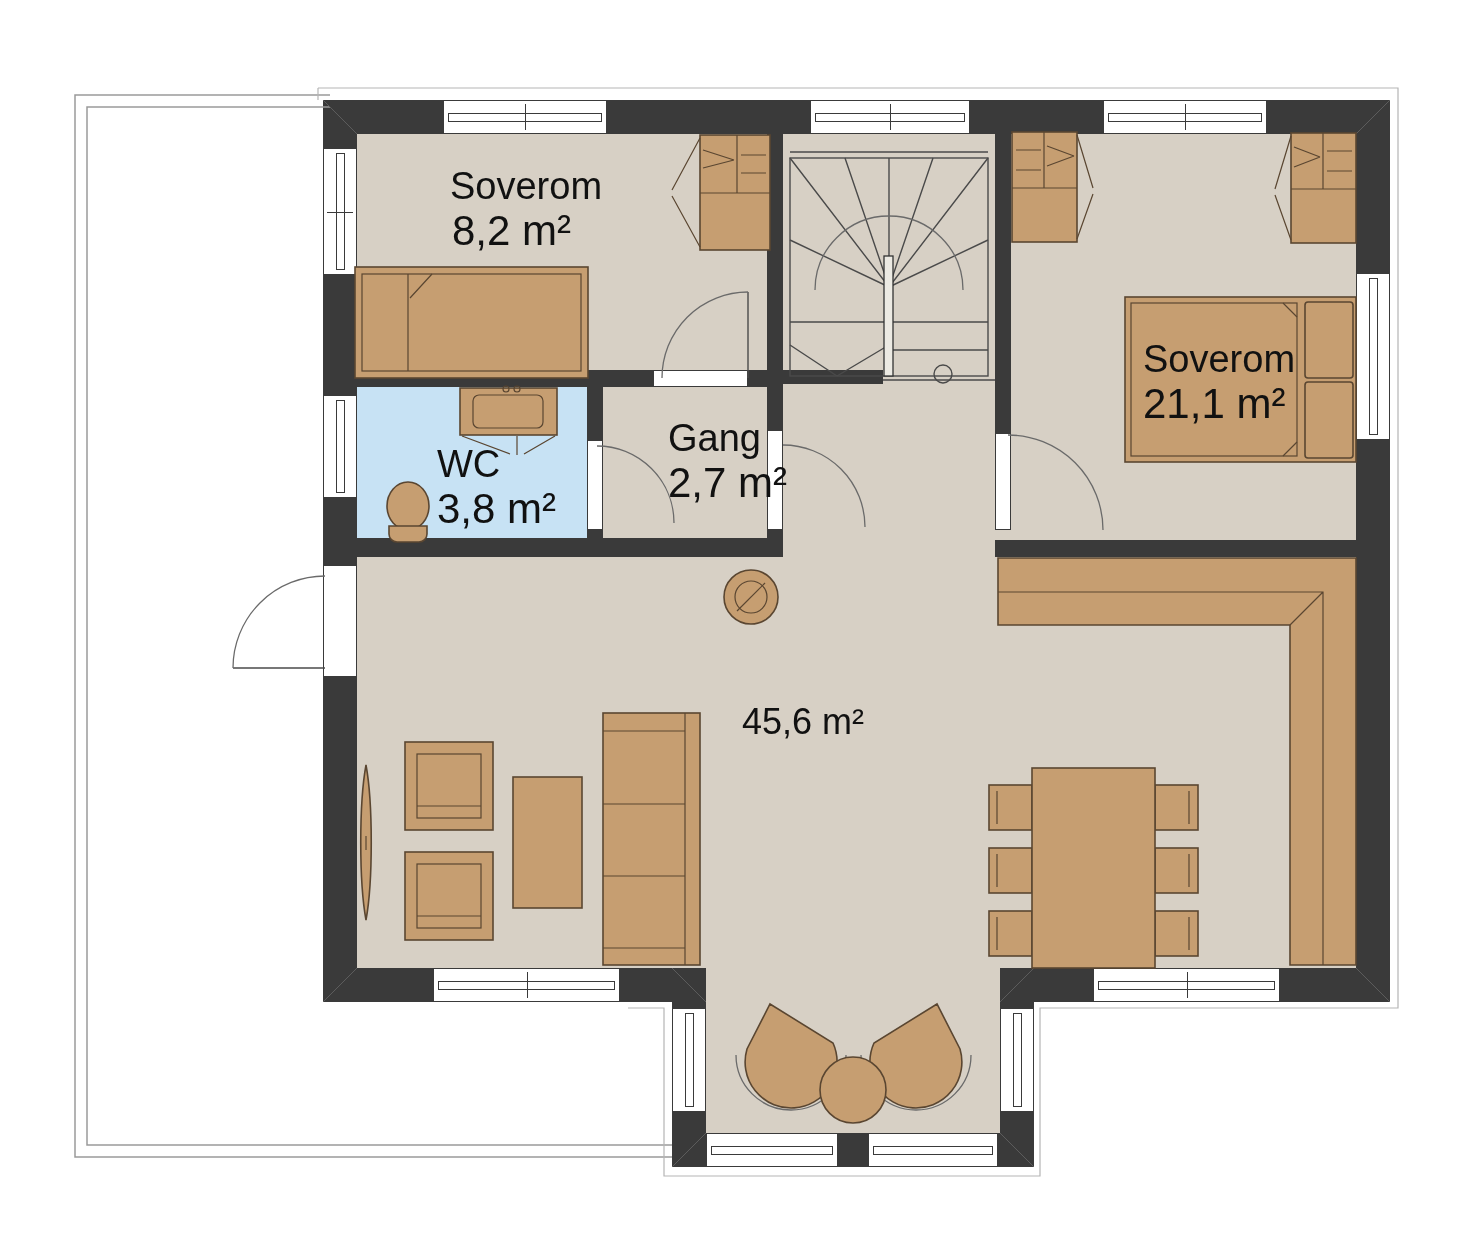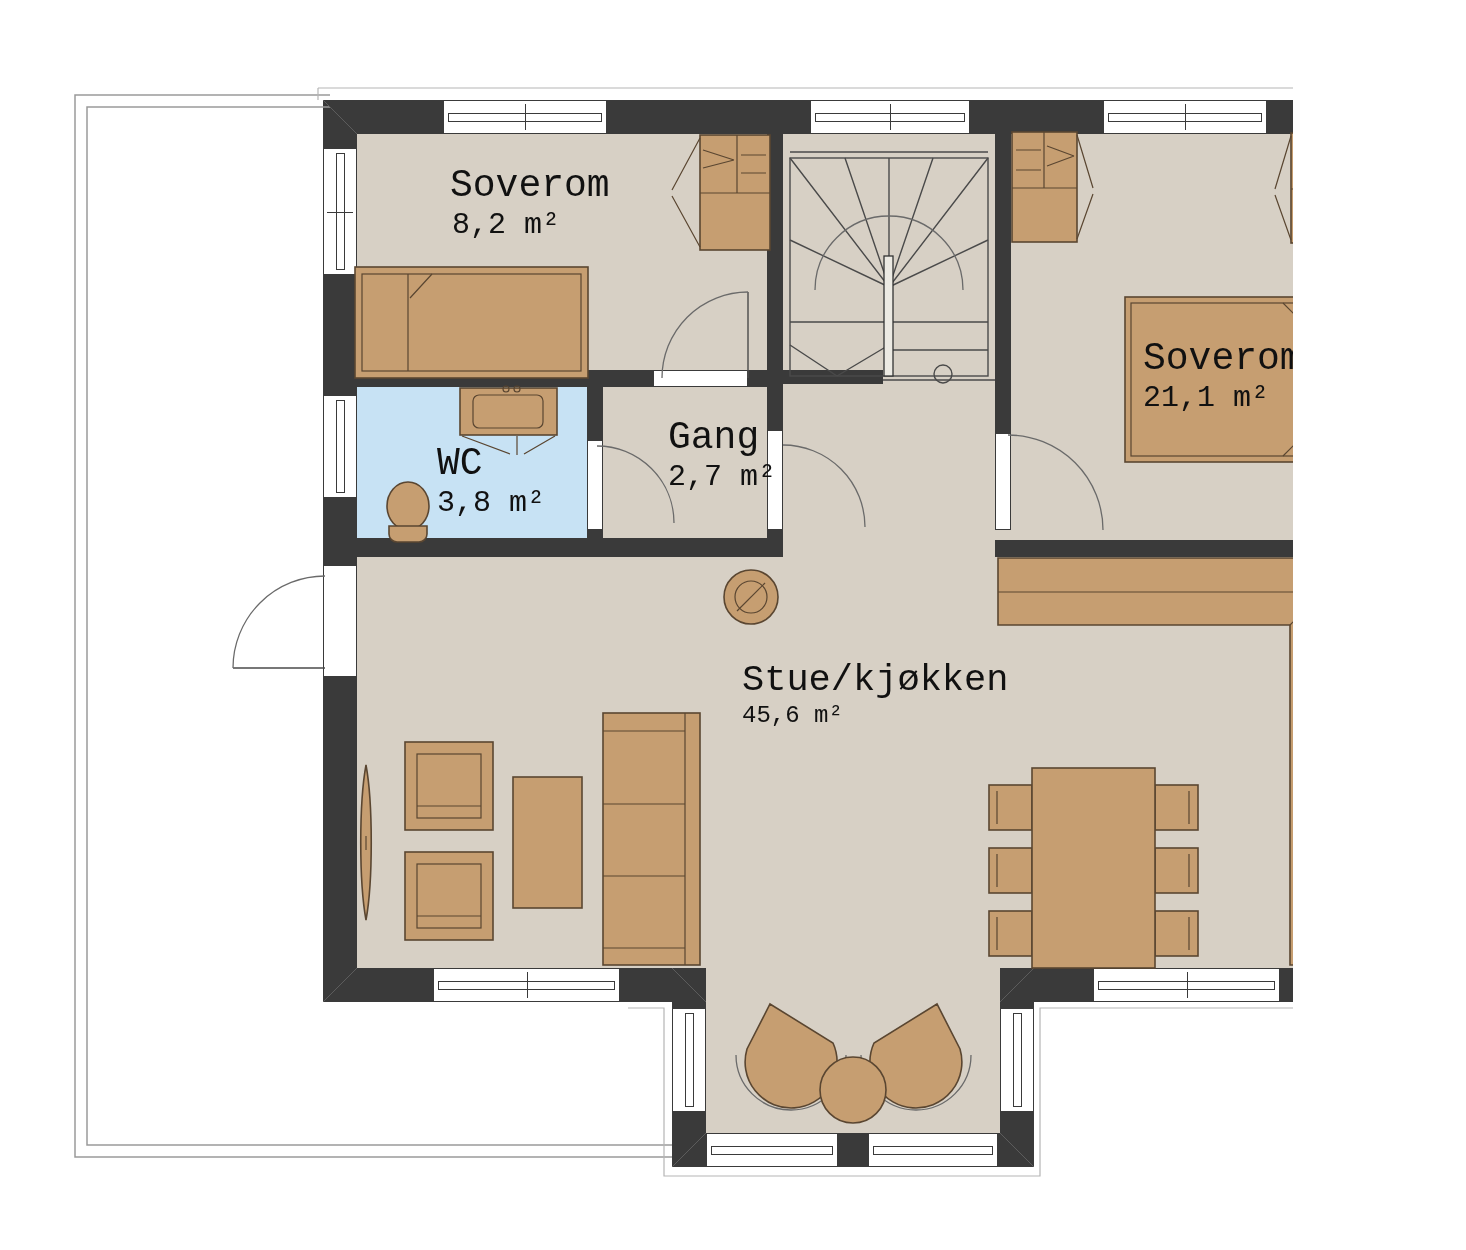--- a/index.html
+++ b/index.html
@@ -1,17 +1,17 @@
 <!DOCTYPE html>
 <html style="--background: #ffffff; --wall: #3a3a3a; --floor: #d7d0c5; --wc_floor: #c7e2f4; --furniture: #c69e71; --furniture_stroke: #5a4631; --detail_line: #4a4a4a; --arc_line: #6a6a6a; --terrace_line: #9a9a9a; --overhang_line: #b5b5b5; --window_frame: #3a3a3a; --text: #111111;"><head>
 <meta charset="utf-8">
 <style>
   html,body{margin:0;padding:0;background:#fff;}
-  .plan{position:relative;width:1268px;height:1250px;background:var(--background,#fff);
-        font-family:Liberation Mono, monospace;overflow:hidden;padding-left:25px;}
+  .plan{position:relative;width:1466px;height:1250px;background:var(--background,#fff);
+        font-family:Liberation Sans, sans-serif;overflow:hidden;}
   .floor{position:absolute;z-index:1;background:var(--floor);}
   .floor.wc{background:var(--wc_floor);}
   .wall{position:absolute;z-index:2;background:var(--wall);}
   .win,.thr{position:absolute;z-index:3;background:#fff;border:1px solid var(--window_frame);box-sizing:border-box;}
   .win.h::before{content:"";position:absolute;left:4px;right:4px;top:50%;height:7px;margin-top:-4.5px;
                  border:1px solid var(--window_frame);}
   .win.v::before{content:"";position:absolute;top:4px;bottom:4px;left:50%;width:7px;margin-left:-4.5px;
                  border:1px solid var(--window_frame);}
   .win.h.dbl::after{content:"";position:absolute;left:50%;top:3px;bottom:3px;width:0;
                  border-left:1px solid var(--window_frame);}
@@ -21,23 +21,23 @@
   .furn{fill:var(--furniture);stroke:var(--furniture_stroke);stroke-width:1.6;}
   .thin{fill:none;stroke:var(--furniture_stroke);stroke-width:1.2;}
   .ln{fill:none;stroke:var(--detail_line);stroke-width:1.4;}
   .arc{fill:none;stroke:var(--arc_line);stroke-width:1.3;}
   .terr{fill:none;stroke:var(--terrace_line);stroke-width:1.5;}
   .over{fill:none;stroke:var(--overhang_line);stroke-width:1.2;}
   .joint{stroke:#5c5c5c;stroke-width:1;}
   .rail{fill:#eceae3;stroke:#333;stroke-width:1.3;}
   .lbl{position:absolute;z-index:5;color:var(--text);line-height:1;white-space:nowrap;}
   .room-name{font-size:38px;}
-  .room-area{font-size:30px;}
+  .room-area{font-size:42px;}
   .room-name.xl{font-size:37px;}
-  .room-area.xl{font-size:24px;}
+  .room-area.xl{font-size:36px;}
 </style>
 </head>
 <body>
 
 <div class="plan">
 
   <div class="floor" style="left:357px;top:134px;width:999px;height:834px;"></div>
   <div class="floor" style="left:706px;top:968px;width:294px;height:165px;"></div>
   <div class="floor wc" style="left:357px;top:387px;width:230px;height:151px;"></div>
 
@@ -233,16 +233,15 @@
 
   <div class="lbl room-name" style="left:437px;top:445px;">WC</div>
   <div class="lbl room-area" style="left:437px;top:488px;">3,8 m²</div>
 
   <div class="lbl room-name" style="left:668px;top:419px;">Gang</div>
   <div class="lbl room-area" style="left:668px;top:462px;">2,7 m²</div>
 
   <div class="lbl room-name" style="left:1143px;top:340px;">Soverom</div>
   <div class="lbl room-area" style="left:1143px;top:383px;">21,1 m²</div>
 
-  <div class="lbl room-name xl" style="left:742px;top:662px;">Stue/kjøkken</div>
   <div class="lbl room-area xl" style="left:742px;top:704px;">45,6 m²</div>
 
 </div>
 
 </body></html>

